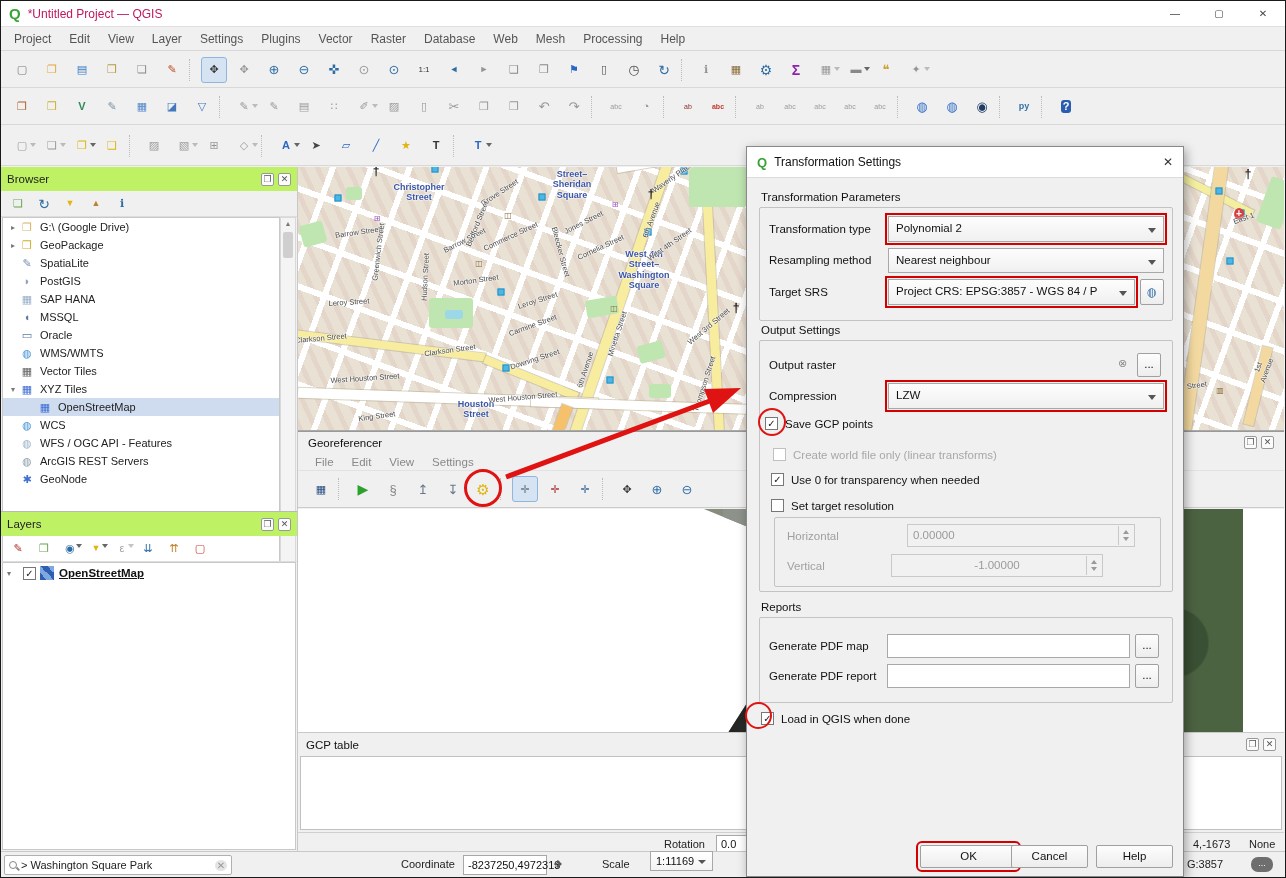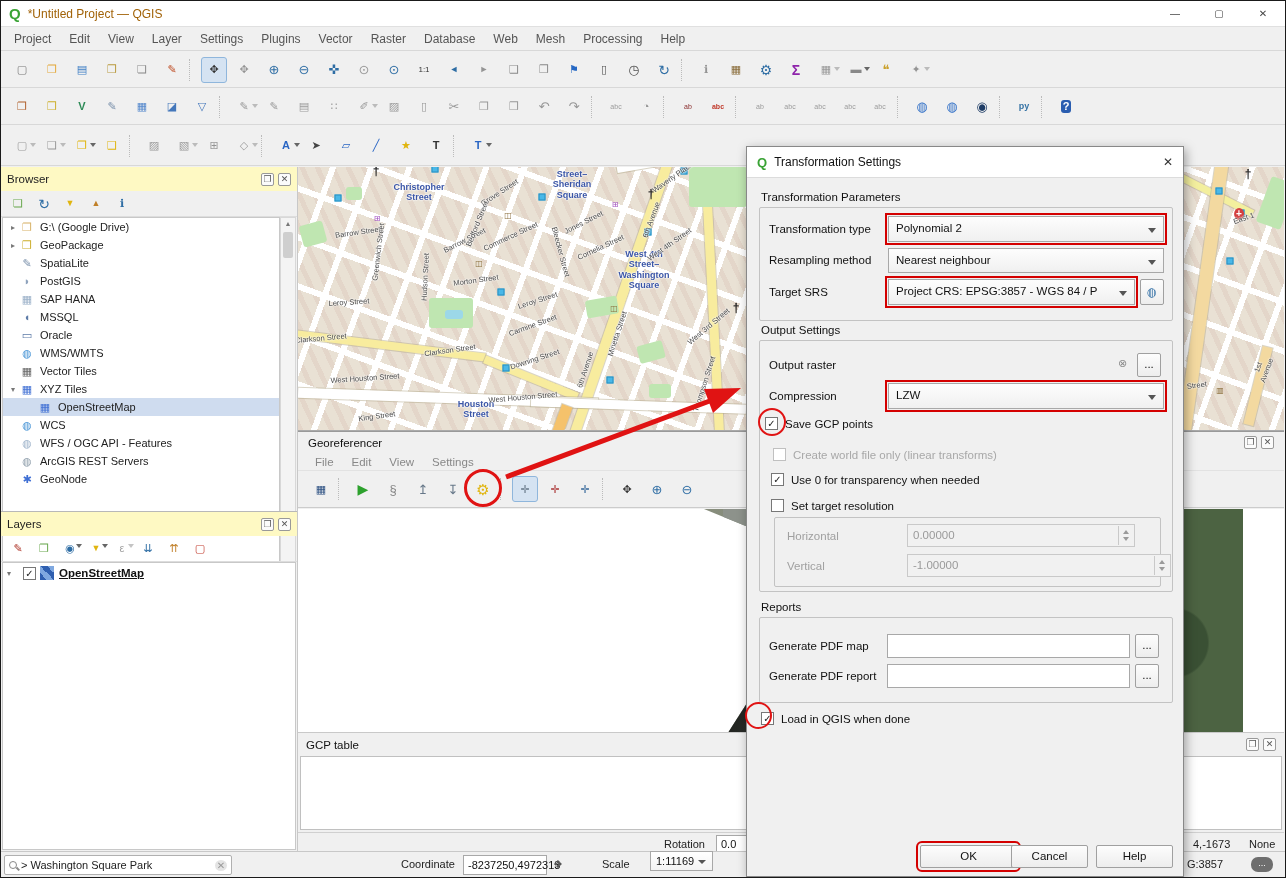--- a/index.html
+++ b/index.html
@@ -1,37 +1,37 @@
 <!DOCTYPE html>
 <html><head>
 <meta charset="utf-8">
 <style>
   html,body{margin:0;padding:0;background:#888;}
   *{box-sizing:border-box;font-family:"Liberation Sans","DejaVu Sans",sans-serif;}
   .app{position:relative;width:1286px;height:878px;background:#f0f0f0;border:1px solid #1a1a1a;overflow:hidden;}
   
   .titlebar{position:absolute;left:0;top:0;right:0;height:26px;background:#fff;border-bottom:1px solid #e0e0e0;display:flex;align-items:center;}
   .qlogo{font-weight:bold;color:#3aa335;font-size:15px;margin:0 7px 0 8px;}
-  .wtitle{font-size:12px;color:#a16207;}
+  .wtitle{font-size:12px;color:#be185d;}
   .winbtns{margin-left:auto;display:flex;height:26px;}
   .winbtn{width:44px;text-align:center;line-height:26px;font-size:10px;color:#444;}
   .menubar{position:absolute;left:0;top:26px;right:0;height:24px;background:#f0f0f0;border-bottom:1px solid #d8d8d8;display:flex;align-items:center;padding-left:4px;}
   .mi{font-size:12px;color:#555;padding:0 9px;}
   
   .tbrow{position:absolute;left:0;right:0;display:flex;align-items:center;padding-left:6px;background:#f0f0f0;border-bottom:1px solid #d8d8d8;}
   #tb1{top:51px;height:36px;} #tb2{top:88px;height:36px;} #tb3{top:125px;height:40px;}
   .tbi{position:relative;width:26px;height:26px;margin:0 2px;display:flex;align-items:center;justify-content:center;border-radius:3px;flex:none;}
   .tbi .g{font-style:normal;font-size:11px;line-height:1;display:inline-block;padding:1px 2px;border-radius:3px;}
   .tbi.sep{width:8px;margin:0 2px;border-left:1px dotted #bbb;height:22px;border-radius:0;}
   .tbi.dim{opacity:.38;filter:grayscale(.7);}
   .tbi.sel{background:#d5e3f2;border:1px solid #8fb6dc;}
   .tbi.dd::after{content:"";position:absolute;right:-1px;bottom:9px;border:3px solid transparent;border-top:4px solid #666;}
   
   .leftcol{position:absolute;left:0;top:166px;width:297px;bottom:26px;background:#f0f0f0;border-right:1px solid #c8c8c8;}
-  .panel-head{height:22px;display:flex;align-items:center;padding:12px 6px;font-size:11.5px;color:#222;background:#fef9c3;}
+  .panel-head{height:22px;display:flex;align-items:center;padding:12px 6px;font-size:11.5px;color:#222;background:#bef264;}
   .dockbtns{margin-left:auto;display:flex;gap:4px;}
   .dockbtn{font-size:9px;color:#555;border:1px solid #999;border-radius:2px;width:13px;height:13px;line-height:11px;text-align:center;background:#fbfbfb;}
   .ptools{height:26px;display:flex;align-items:center;padding-left:4px;border-bottom:1px solid #ddd;}
   .ptools .tbi{width:22px;height:22px;}
   .browser-tree{position:absolute;left:1px;right:17px;top:50px;bottom:62px;background:#fff;border:1px solid #c8c8c8;overflow:hidden;}
   .bitem{display:flex;align-items:center;height:18px;padding-left:4px;font-size:11px;color:#222;white-space:nowrap;}
   .bitem.sel{background:#cfdcef;}
   .bitem .exp{width:12px;font-size:8px;color:#777;text-align:center;flex:none;}
   .bitem .bico{width:16px;text-align:center;font-style:normal;font-size:11px;margin-right:5px;flex:none;}
   .bitem .blbl{overflow:hidden;}
@@ -842,21 +842,21 @@
     <div class="groupbox" style="left:27px;top:370px;width:387px;height:70px;"></div>
     <span class="d-lab dis" style="left:40px;top:383px;">Horizontal</span>
     <div class="dfield dis spin" style="left:160px;top:377px;width:228px;height:23px;">
       <span>0.00000</span>
       <span class="updown">
           <i class="u"></i>
           <i class="d"></i>
         </span>
     </div>
     <span class="d-lab dis" style="left:40px;top:413px;">Vertical</span>
-    <div class="dfield dis spin" style="left:160px;top:407px;width:264px;height:23px;">
+    <div class="dfield dis spin" style="left:144px;top:407px;width:212px;height:23px;text-align:center;">
       <span>-1.00000</span>
       <span class="updown">
           <i class="u"></i>
           <i class="d"></i>
         </span>
     </div>
 
     <span class="d-sec" style="left:14px;top:454px;">Reports</span>
     <div class="groupbox" style="left:12px;top:470px;width:414px;height:86px;"></div>
     <span class="d-lab" style="left:22px;top:493px;">Generate PDF map</span>

